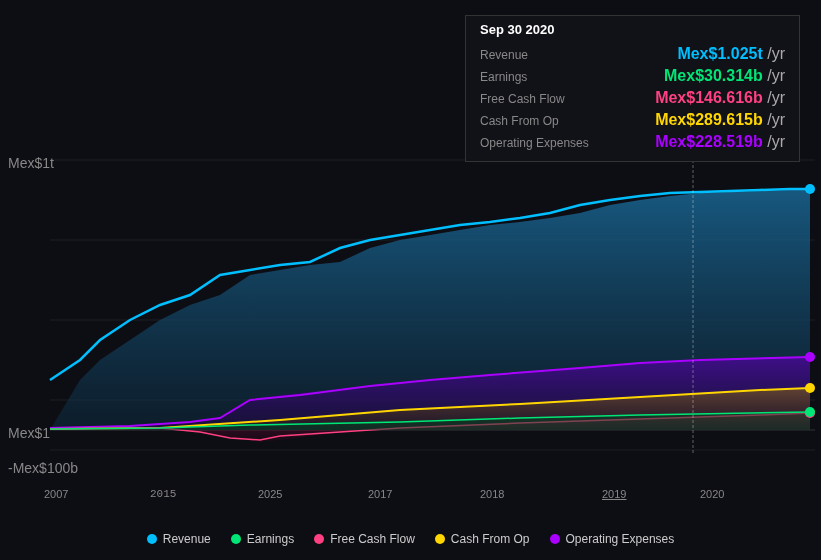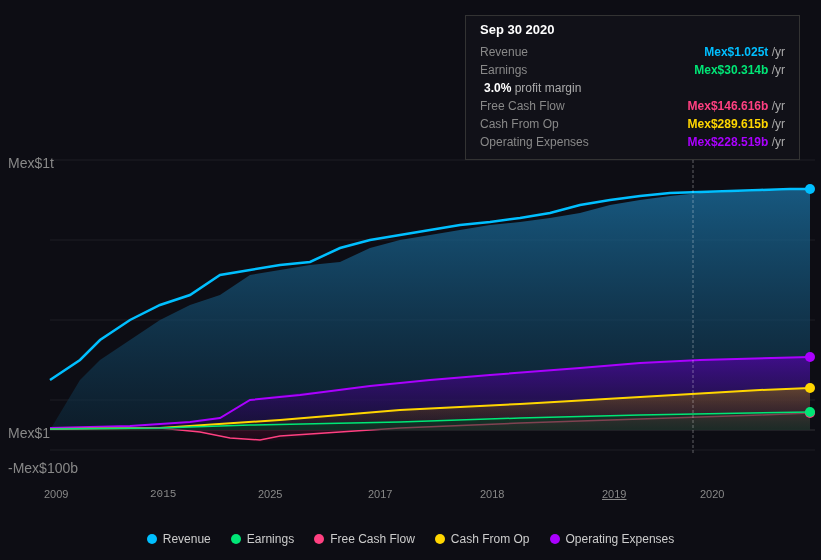--- a/index.html
+++ b/index.html
@@ -37,21 +37,21 @@
       margin-bottom: 8px;
     }
     .tooltip-row {
       display: flex;
       justify-content: space-between;
       align-items: baseline;
       margin-bottom: 4px;
       font-size: 12px;
     }
     .tooltip-label { color: #888; }
-    .tooltip-value { font-weight: bold; font-size: 12px; }
+    .tooltip-value { font-weight: bold; font-size: 16px; }
     .tooltip-subrow {
       font-size: 12px;
       color: #aaa;
       margin-bottom: 4px;
       padding-left: 4px;
     }
     .tooltip-subrow span { color: #fff; font-weight: bold; }
 
     
     .y-label {
@@ -336,43 +336,40 @@
     <circle cx="810" cy="357" r="5" fill="#aa00ff"></circle>
     <circle cx="810" cy="388" r="5" fill="#ffd600"></circle>
     <circle cx="810" cy="413" r="5" fill="#ff4081"></circle>
     <circle cx="810" cy="412" r="5" fill="#00e676"></circle>
   </svg>
 
   <div class="y-label" style="top: 155px;">Mex$1t</div>
   <div class="y-label" style="top: 425px;">Mex$1</div>
   <div class="y-label" style="top: 460px;">-Mex$100b</div>
 
-  <div class="x-label" style="left: 44px;">2009</div>
+  <div class="x-label" style="left: 44px;">2007</div>
   <div class="x-label" style="left: 150px; font-family: Liberation Mono, monospace;">2015</div>
   <div class="x-label" style="left: 258px;">2025</div>
   <div class="x-label" style="left: 368px;">2017</div>
   <div class="x-label" style="left: 480px;">2018</div>
   <div class="x-label" style="left: 602px; text-decoration: underline;">2019</div>
   <div class="x-label" style="left: 700px;">2020</div>
 
   <div class="tooltip-box">
     <div class="tooltip-date">Sep 30 2020</div>
 
     <div class="tooltip-row">
       <span class="tooltip-label">Revenue</span>
       <span class="tooltip-value" style="color: #00bfff;">Mex$1.025t <span style="color:#aaa;font-weight:normal;">/yr</span></span>
     </div>
 
     <div class="tooltip-row">
       <span class="tooltip-label">Earnings</span>
       <span class="tooltip-value" style="color: #00e676;">Mex$30.314b <span style="color:#aaa;font-weight:normal;">/yr</span></span>
     </div>
-    <div class="tooltip-subrow">
-      <span style="color:#fff;font-weight:bold;">3.0%</span> profit margin
-    </div>
 
     <div class="tooltip-row">
       <span class="tooltip-label">Free Cash Flow</span>
       <span class="tooltip-value" style="color: #ff4081;">Mex$146.616b <span style="color:#aaa;font-weight:normal;">/yr</span></span>
     </div>
 
     <div class="tooltip-row">
       <span class="tooltip-label">Cash From Op</span>
       <span class="tooltip-value" style="color: #ffd600;">Mex$289.615b <span style="color:#aaa;font-weight:normal;">/yr</span></span>
     </div>

